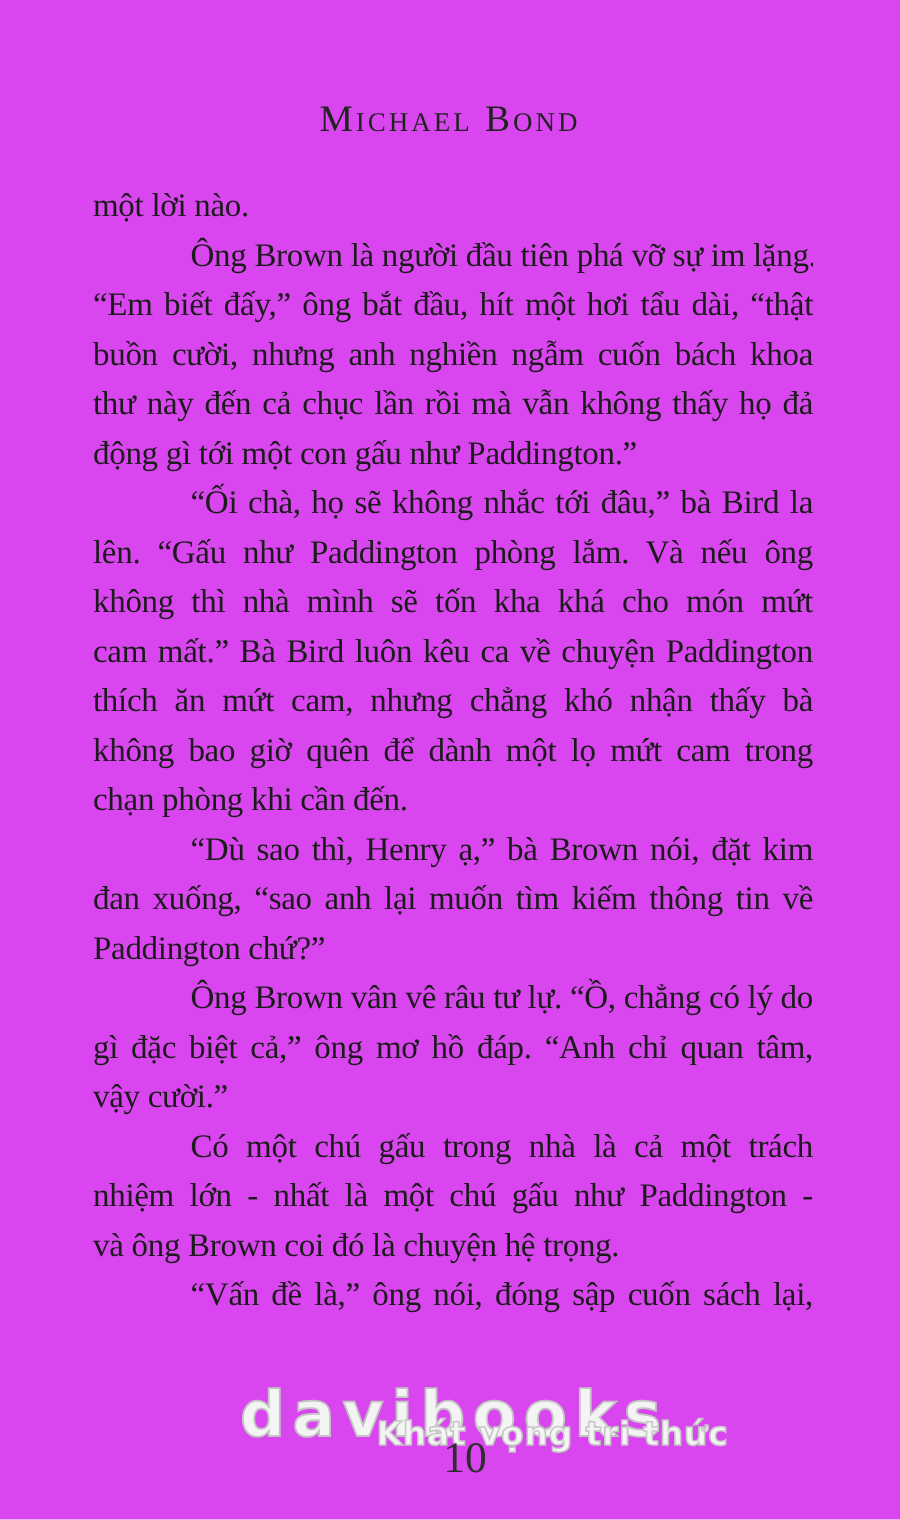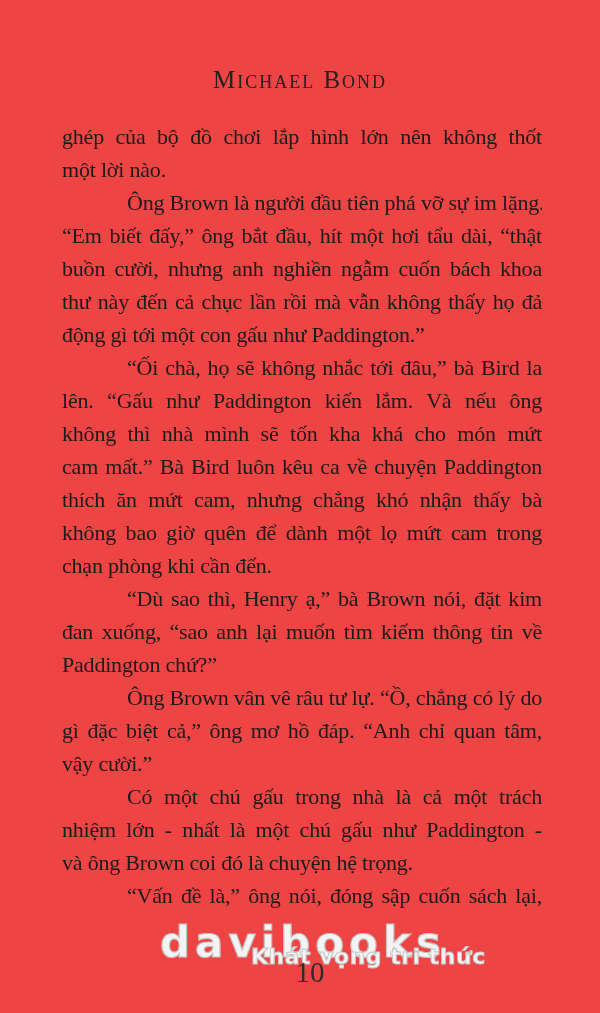--- a/index.html
+++ b/index.html
@@ -4,21 +4,21 @@
 <style>
   html, body {
     margin: 0;
     padding: 0;
     background: #ffffff;
   }
   #page {
     position: relative;
     width: 600px;
     height: 1013px;
-    background: #ef4444;
+    background: #d946ef;
     overflow: hidden;
     font-family: "Liberation Serif", serif;
     color: #1b1b1b;
   }
   
   .running-header {
     position: absolute;
     top: 66px;
     left: 0;
     width: 600px;
@@ -92,29 +92,28 @@
 
 <div id="page">
 
   <div class="running-header">Michael Bond</div>
 
   <div class="watermark-1">davibooks</div>
 
   <div class="watermark-2">Khát vọng tri thức</div>
 
   <div class="text-block">
-      <div class="line">ghép của bộ đồ chơi lắp hình lớn nên không thốt</div>
       <div class="line end">một lời nào.</div>
       <div class="line indent">Ông Brown là người đầu tiên phá vỡ sự im lặng.</div>
       <div class="line">“Em biết đấy,” ông bắt đầu, hít một hơi tẩu dài, “thật</div>
       <div class="line">buồn cười, nhưng anh nghiền ngẫm cuốn bách khoa</div>
       <div class="line">thư này đến cả chục lần rồi mà vẫn không thấy họ đả</div>
       <div class="line end">động gì tới một con gấu như Paddington.”</div>
       <div class="line indent">“Ối chà, họ sẽ không nhắc tới đâu,” bà Bird la</div>
-      <div class="line">lên. “Gấu như Paddington kiến lắm. Và nếu ông</div>
+      <div class="line">lên. “Gấu như Paddington phòng lắm. Và nếu ông</div>
       <div class="line">không thì nhà mình sẽ tốn kha khá cho món mứt</div>
       <div class="line">cam mất.” Bà Bird luôn kêu ca về chuyện Paddington</div>
       <div class="line">thích ăn mứt cam, nhưng chẳng khó nhận thấy bà</div>
       <div class="line">không bao giờ quên để dành một lọ mứt cam trong</div>
       <div class="line end">chạn phòng khi cần đến.</div>
       <div class="line indent">“Dù sao thì, Henry ạ,” bà Brown nói, đặt kim</div>
       <div class="line">đan xuống, “sao anh lại muốn tìm kiếm thông tin về</div>
       <div class="line end">Paddington chứ?”</div>
       <div class="line indent">Ông Brown vân vê râu tư lự. “Ồ, chẳng có lý do</div>
       <div class="line">gì đặc biệt cả,” ông mơ hồ đáp. “Anh chỉ quan tâm,</div>

